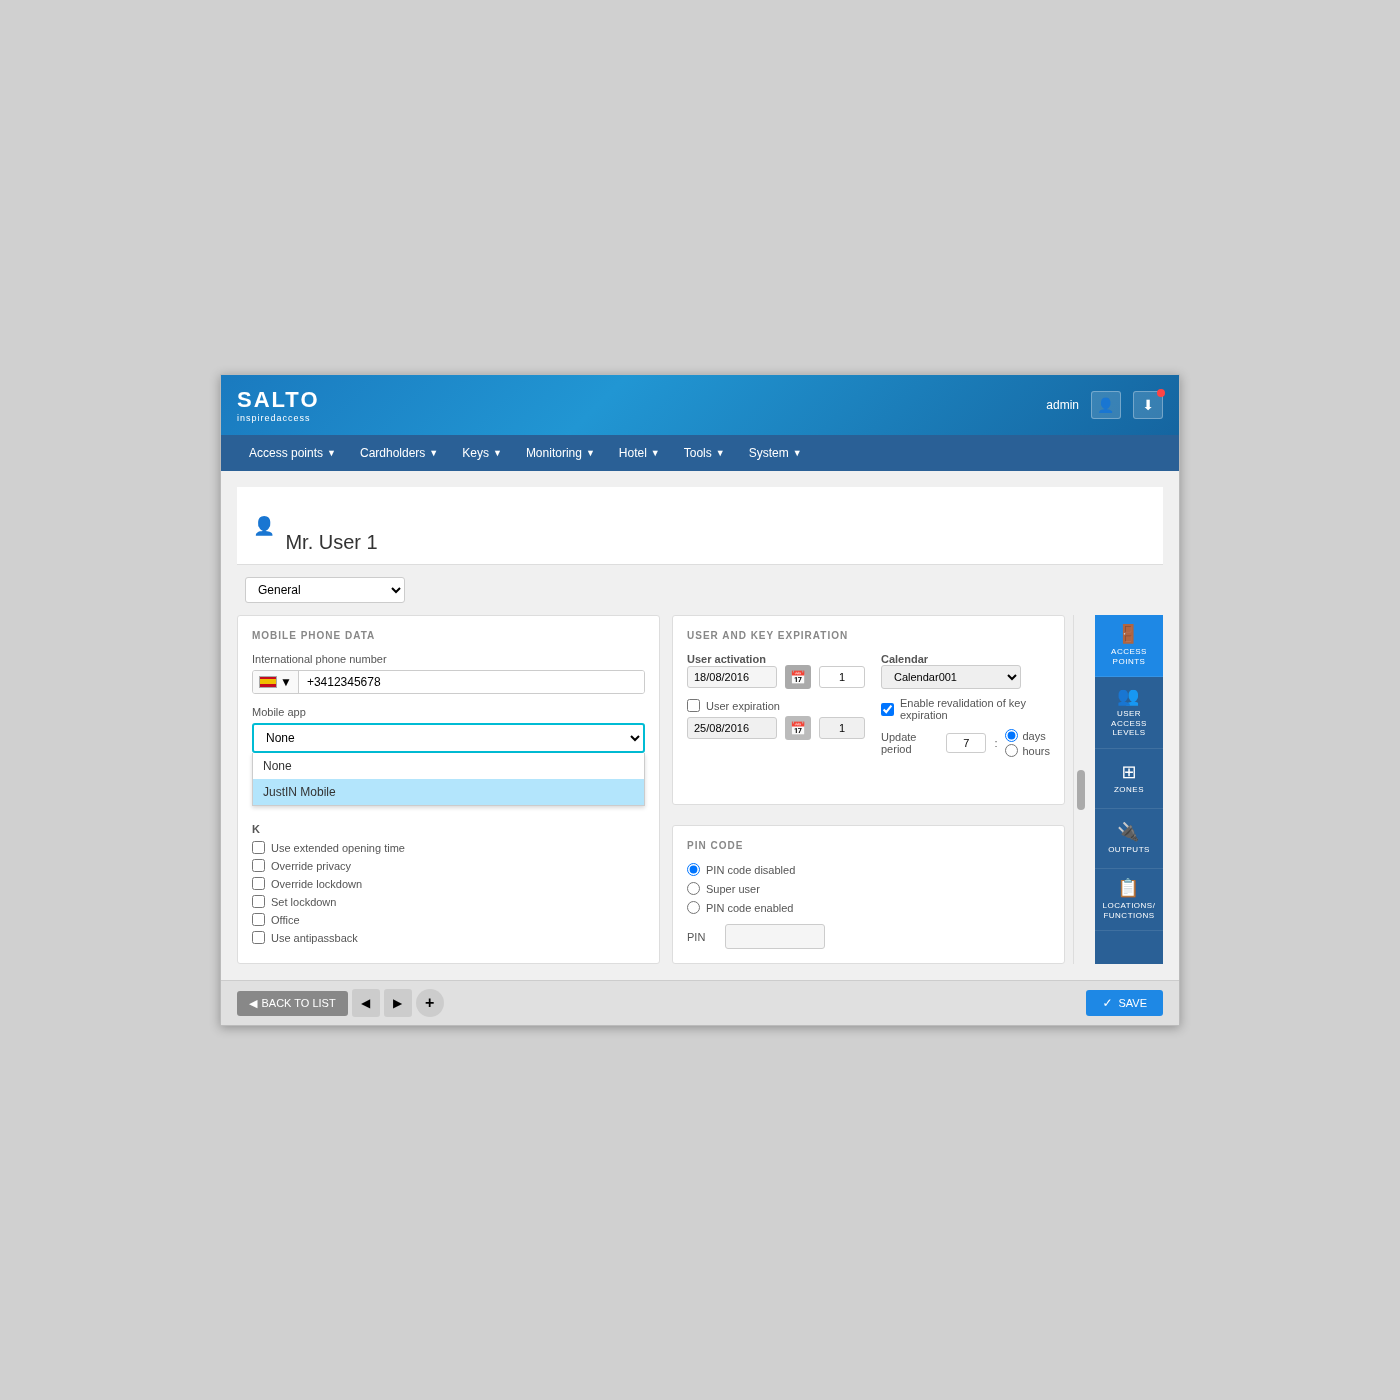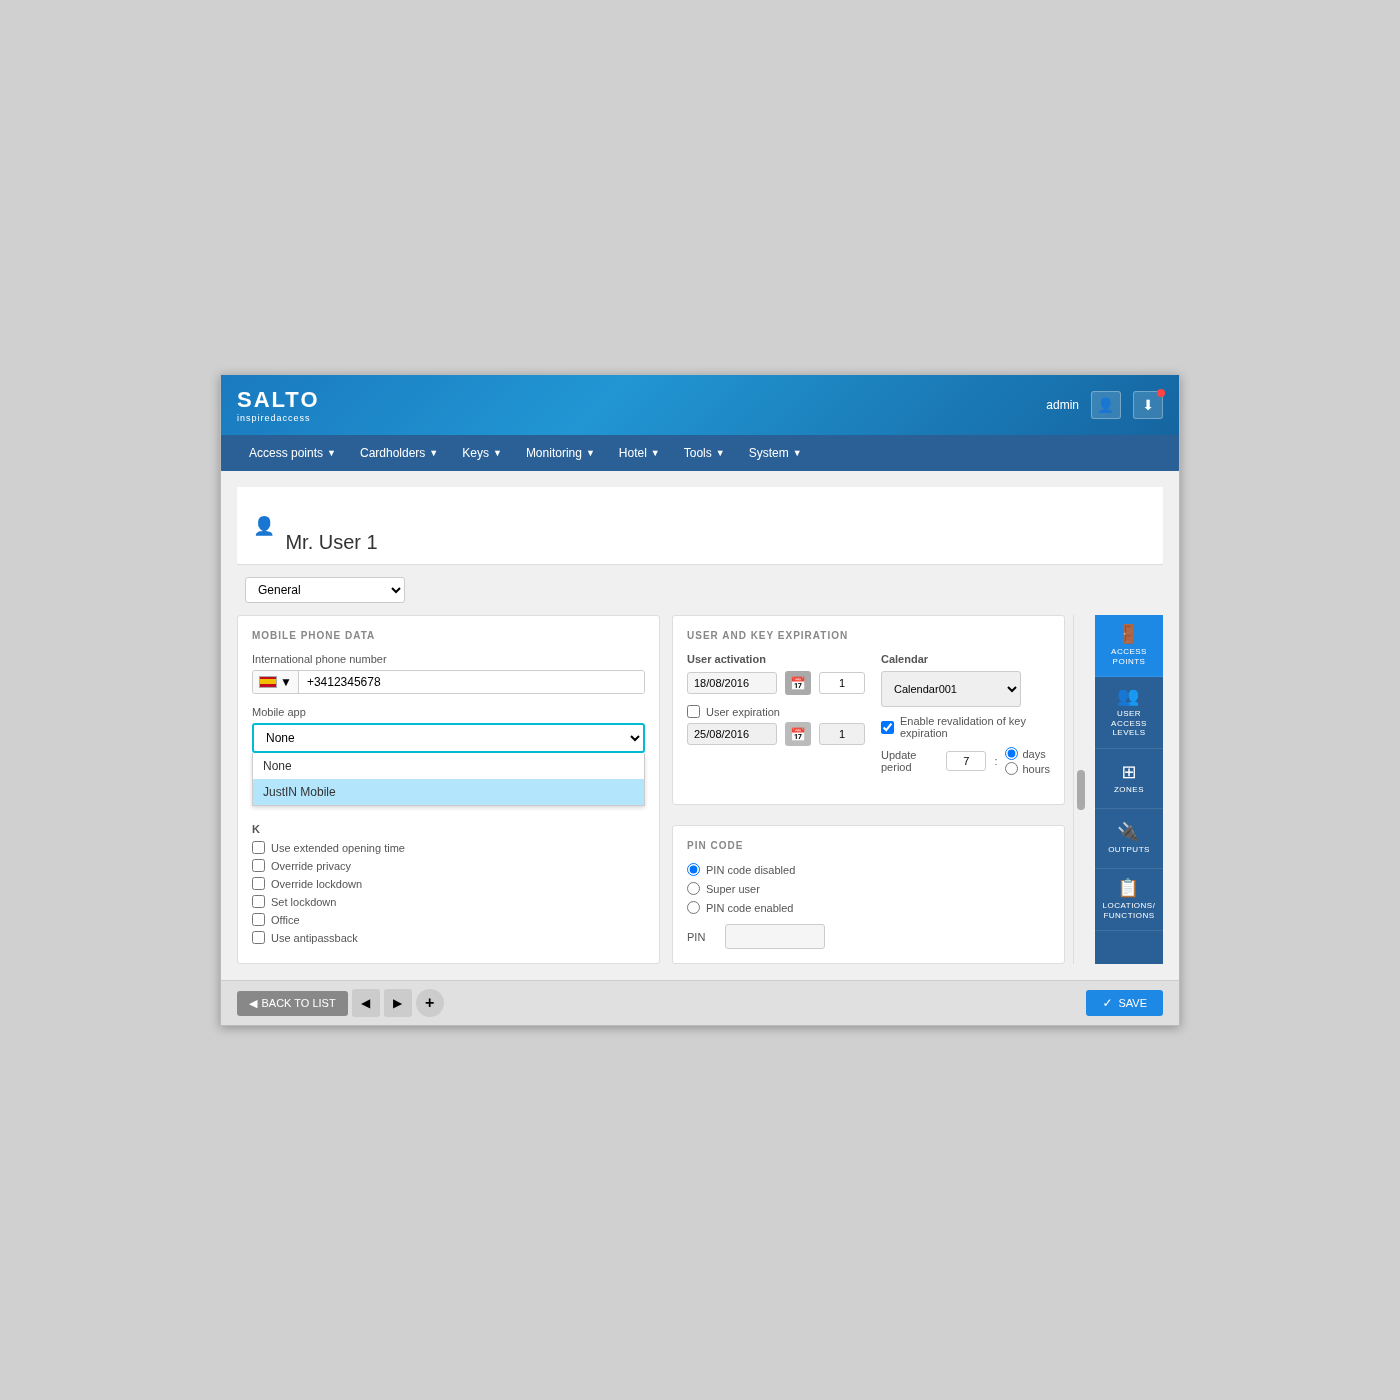--- a/index.html
+++ b/index.html
@@ -304,26 +304,25 @@
     }
 
     .two-cols {
       display: flex;
       gap: 16px;
     }
     .col-label {
       font-size: 11px;
       color: #555;
       font-weight: bold;
-      margin-bottom: 6px;
     }
 
     .calendar-select {
       width: 140px;
-      padding: 10px 8px;
+      padding: 4px 8px;
       font-size: 11px;
       border: 1px solid #ccc;
       border-radius: 3px;
     }
 
     .expiry-checkbox-row {
       display: flex;
       align-items: center;
       gap: 6px;
       font-size: 11px;

